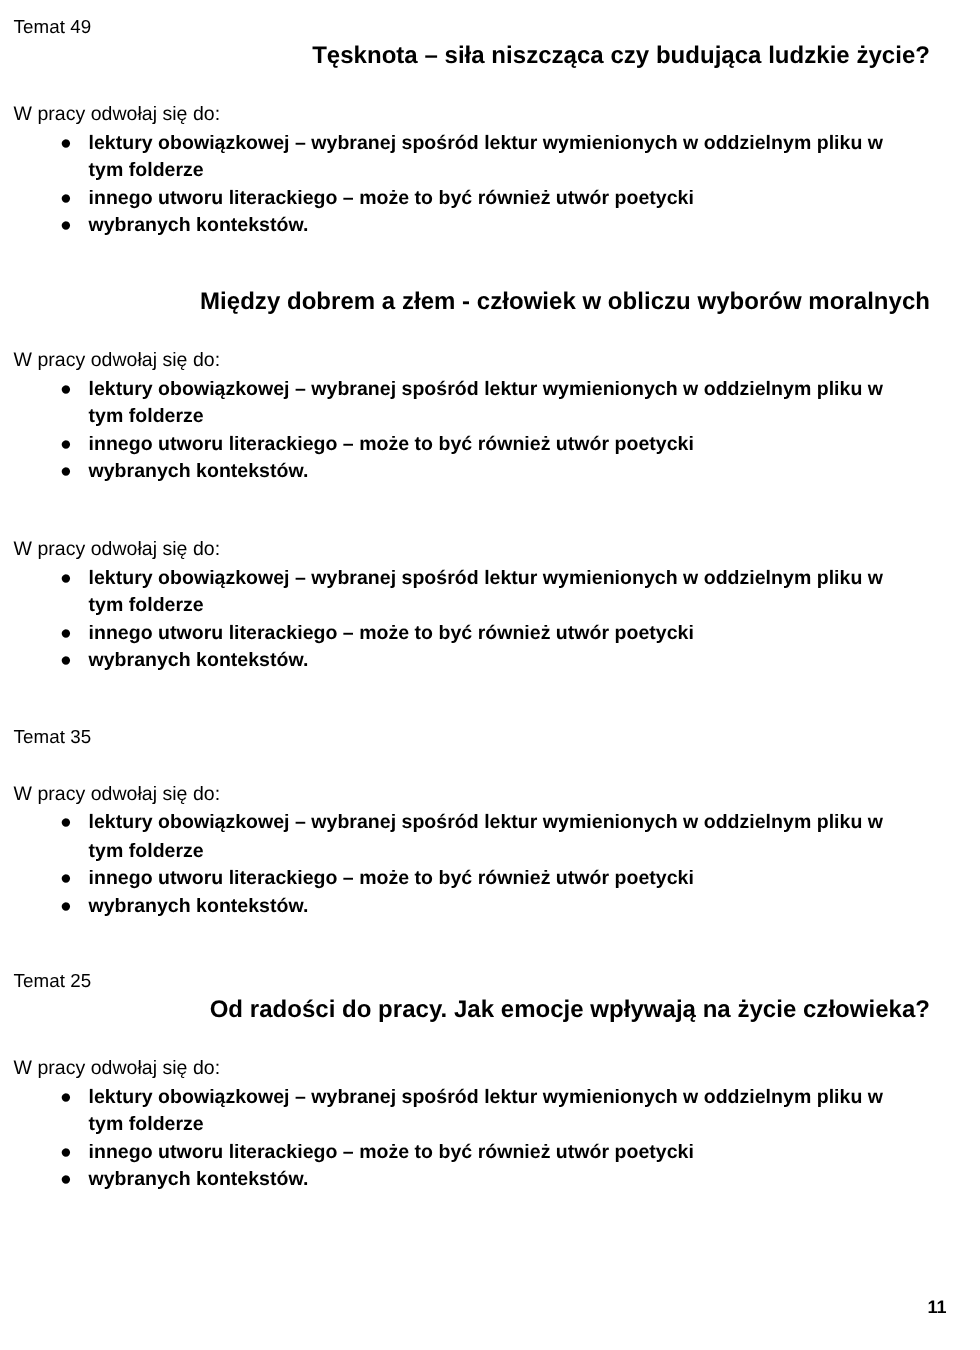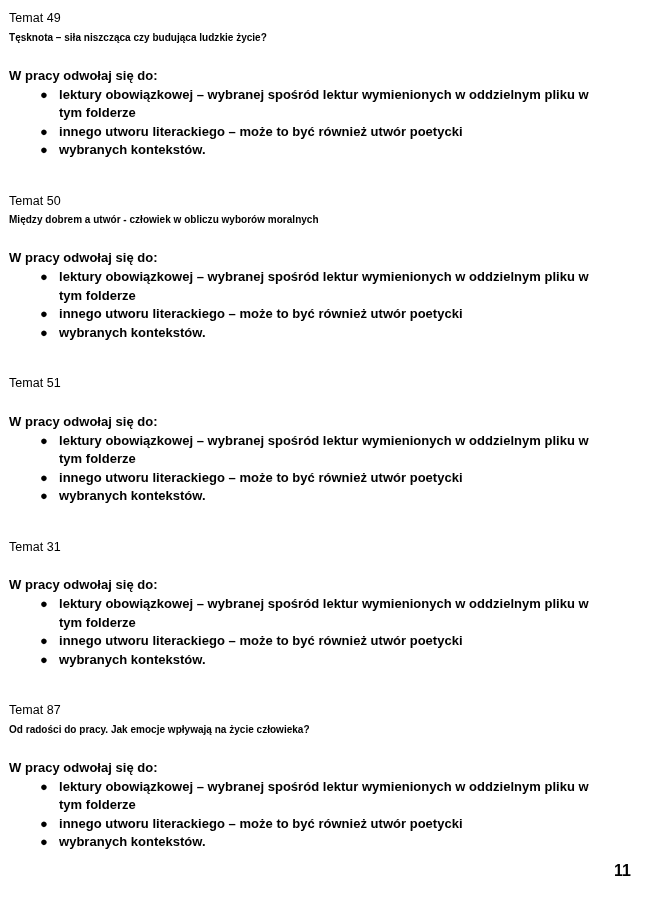--- a/index.html
+++ b/index.html
@@ -32,30 +32,31 @@
 
   .topic-label {
     font-size: 12.5px;
     font-weight: normal;
     line-height: 18.5px;
     margin: 0;
     letter-spacing: 0.05px;
   }
 
   .topic-title {
-    font-size: 10px;
+    font-size: 16px;
     font-weight: bold;
     line-height: 19px;
     margin: 0;
     letter-spacing: 0.02px;
+    text-align: right;
   }
 
   .instruction {
     font-size: 13px;
-    font-weight: bold;
+    font-weight: normal;
     line-height: 19px;
     margin: 19px 0 0 0;
     letter-spacing: 0.02px;
   }
 
   .bullet-list {
     list-style: none;
     margin: 1px 0 0 0;
     padding: 0;
   }
@@ -77,21 +78,21 @@
     top: 0;
     line-height: 18.5px;
     font-size: 13px;
     font-weight: normal;
   }
 
   .page-number {
     position: absolute;
     right: 22px;
     bottom: 22px;
-    font-size: 16px;
+    font-size: 12px;
     font-weight: bold;
     line-height: 14px;
     color: #000000;
   }
 </style>
 </head>
 <body>
 
 <div class="page">
 
@@ -100,49 +101,47 @@
         <p class="topic-label">Temat 49</p>
         <p class="topic-title">Tęsknota – siła niszcząca czy budująca ludzkie życie?</p>
         <p class="instruction">W pracy odwołaj się do:</p>
         <ul class="bullet-list">
           <li class="bullet-item"><span class="bullet-marker">●</span><span>lektury obowiązkowej – wybranej spośród lektur wymienionych w oddzielnym pliku w tym folderze</span></li>
           <li class="bullet-item"><span class="bullet-marker">●</span><span>innego utworu literackiego – może to być również utwór poetycki</span></li>
           <li class="bullet-item"><span class="bullet-marker">●</span><span>wybranych kontekstów.</span></li>
         </ul>
       </div>
       <div class="topic-block">
-        <p class="topic-label">Temat 50</p>
-        <p class="topic-title">Między dobrem a utwór - człowiek w obliczu wyborów moralnych</p>
+        <p class="topic-title">Między dobrem a złem - człowiek w obliczu wyborów moralnych</p>
         <p class="instruction">W pracy odwołaj się do:</p>
         <ul class="bullet-list">
           <li class="bullet-item"><span class="bullet-marker">●</span><span>lektury obowiązkowej – wybranej spośród lektur wymienionych w oddzielnym pliku w tym folderze</span></li>
           <li class="bullet-item"><span class="bullet-marker">●</span><span>innego utworu literackiego – może to być również utwór poetycki</span></li>
           <li class="bullet-item"><span class="bullet-marker">●</span><span>wybranych kontekstów.</span></li>
         </ul>
       </div>
       <div class="topic-block">
-        <p class="topic-label">Temat 51</p>
         <p class="instruction">W pracy odwołaj się do:</p>
         <ul class="bullet-list">
           <li class="bullet-item"><span class="bullet-marker">●</span><span>lektury obowiązkowej – wybranej spośród lektur wymienionych w oddzielnym pliku w tym folderze</span></li>
           <li class="bullet-item"><span class="bullet-marker">●</span><span>innego utworu literackiego – może to być również utwór poetycki</span></li>
           <li class="bullet-item"><span class="bullet-marker">●</span><span>wybranych kontekstów.</span></li>
         </ul>
       </div>
       <div class="topic-block">
-        <p class="topic-label">Temat 31</p>
+        <p class="topic-label">Temat 35</p>
         <p class="instruction">W pracy odwołaj się do:</p>
         <ul class="bullet-list">
           <li class="bullet-item"><span class="bullet-marker">●</span><span>lektury obowiązkowej – wybranej spośród lektur wymienionych w oddzielnym pliku w tym folderze</span></li>
           <li class="bullet-item"><span class="bullet-marker">●</span><span>innego utworu literackiego – może to być również utwór poetycki</span></li>
           <li class="bullet-item"><span class="bullet-marker">●</span><span>wybranych kontekstów.</span></li>
         </ul>
       </div>
       <div class="topic-block">
-        <p class="topic-label">Temat 87</p>
+        <p class="topic-label">Temat 25</p>
         <p class="topic-title">Od radości do pracy. Jak emocje wpływają na życie człowieka?</p>
         <p class="instruction">W pracy odwołaj się do:</p>
         <ul class="bullet-list">
           <li class="bullet-item"><span class="bullet-marker">●</span><span>lektury obowiązkowej – wybranej spośród lektur wymienionych w oddzielnym pliku w tym folderze</span></li>
           <li class="bullet-item"><span class="bullet-marker">●</span><span>innego utworu literackiego – może to być również utwór poetycki</span></li>
           <li class="bullet-item"><span class="bullet-marker">●</span><span>wybranych kontekstów.</span></li>
         </ul>
       </div>
     </div>
 

